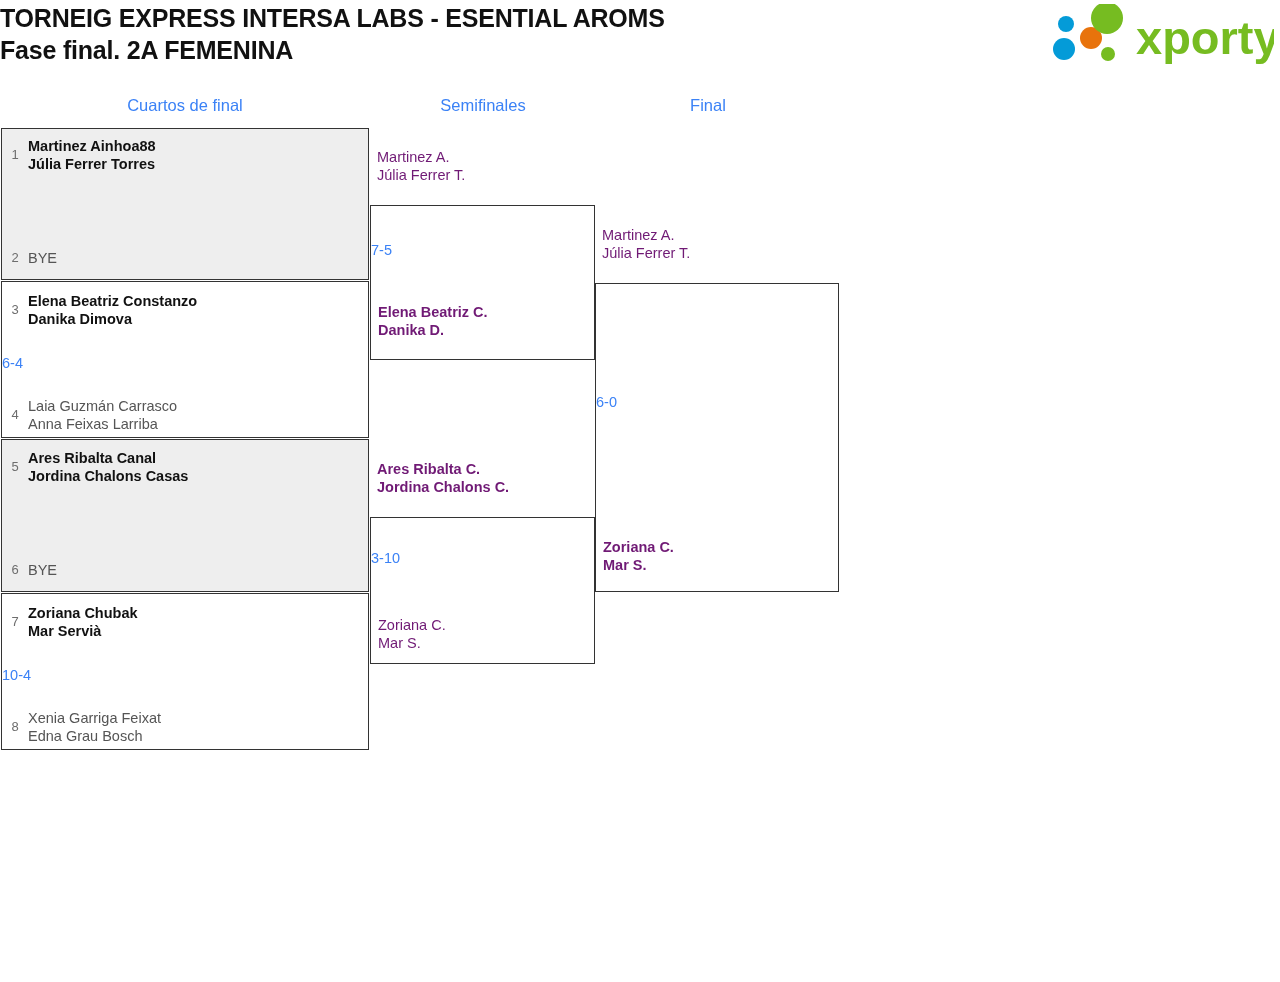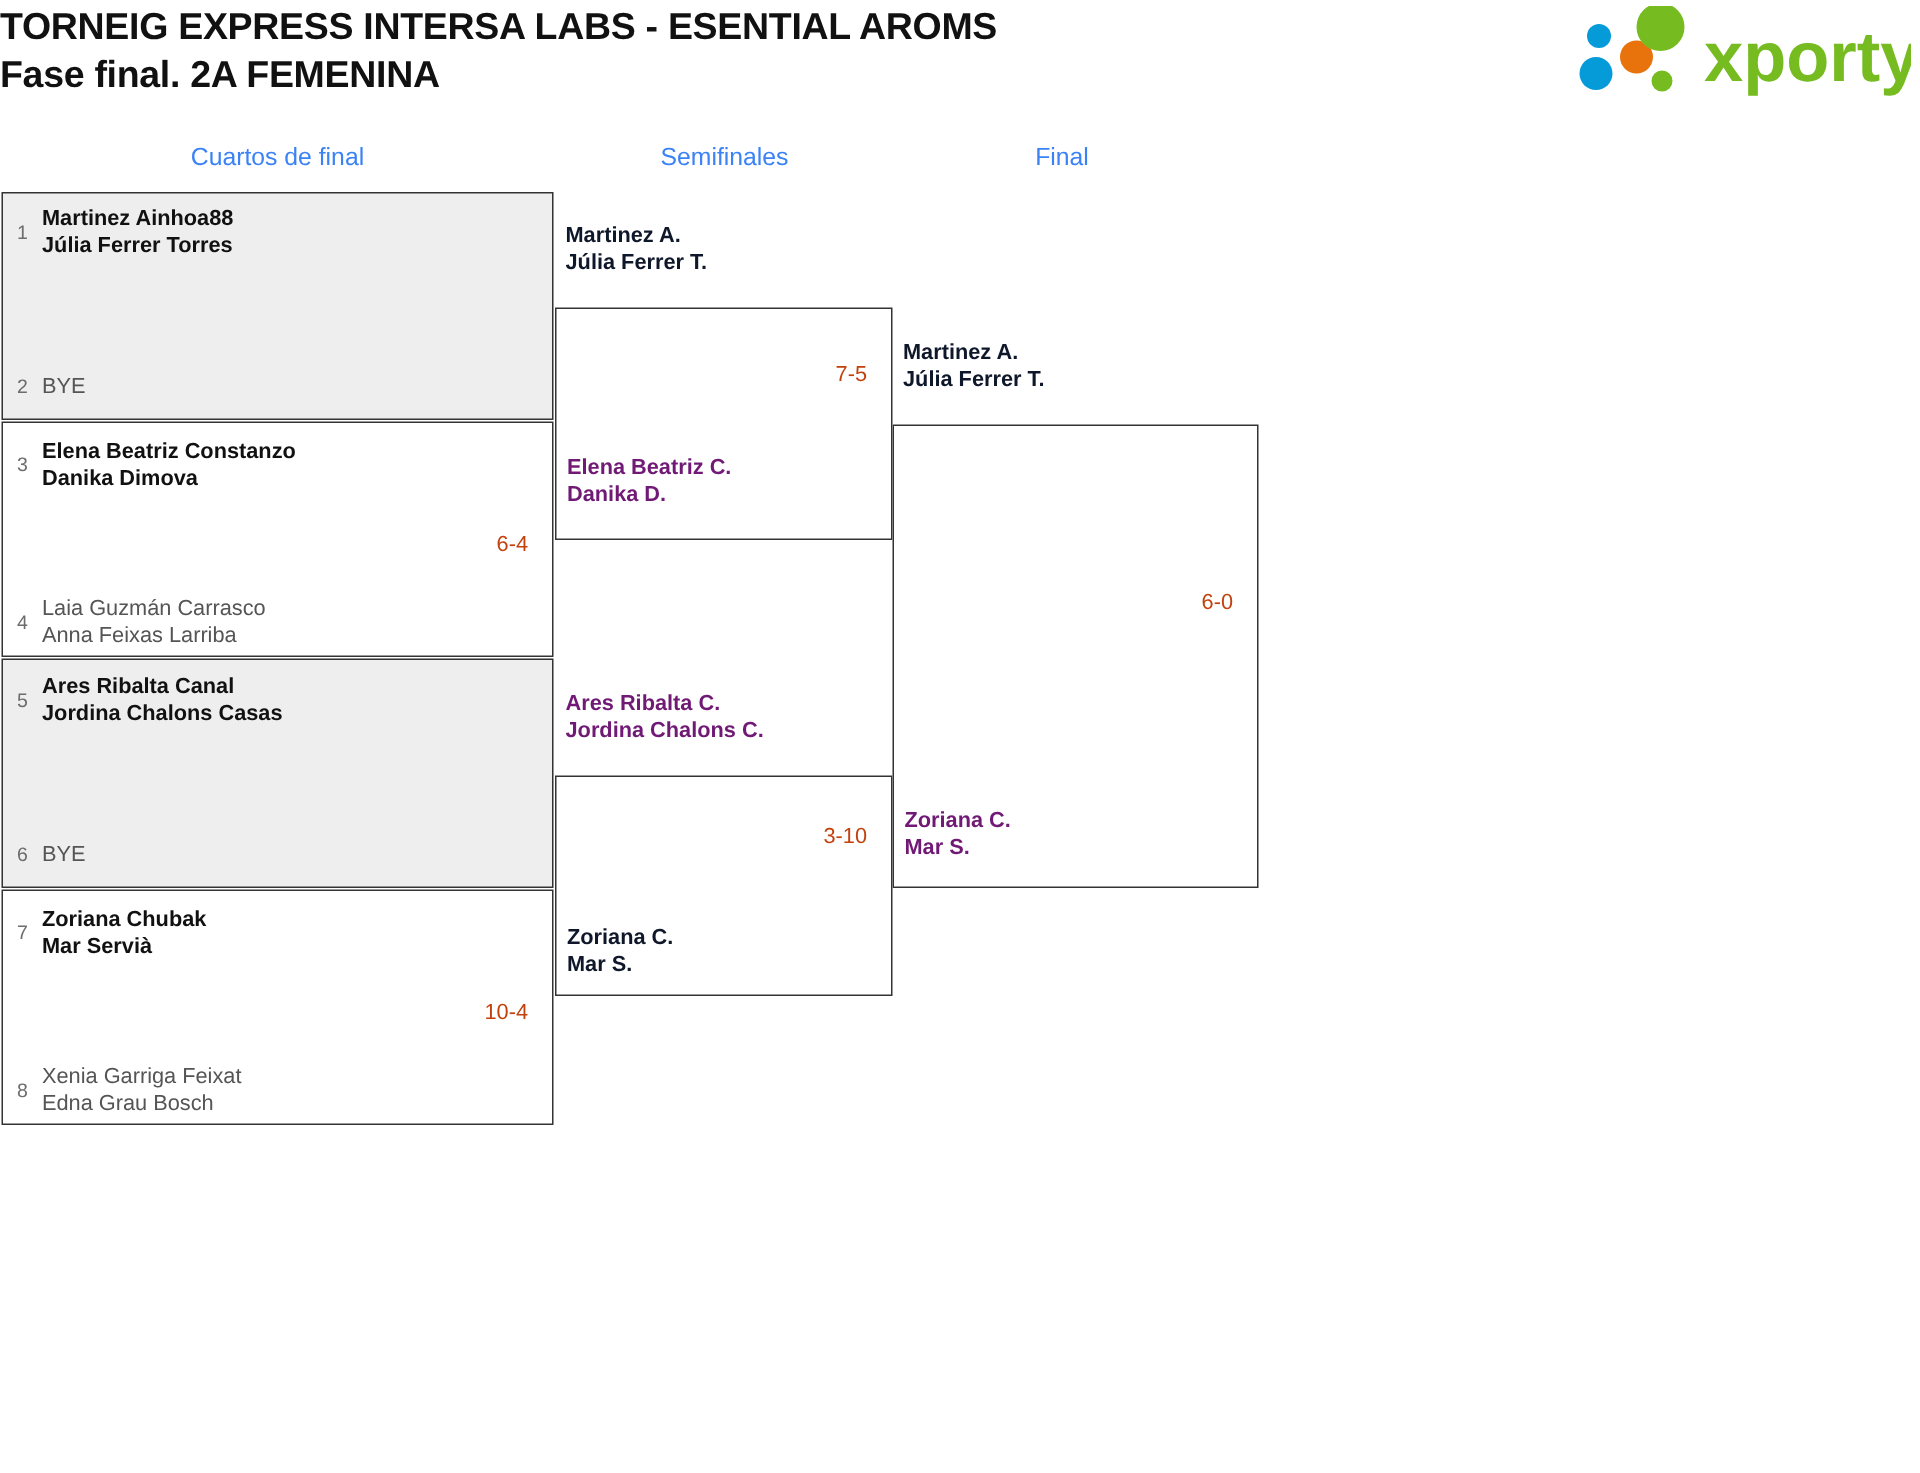--- a/index.html
+++ b/index.html
@@ -70,35 +70,35 @@
   }
   .names { font-size: 14.5px; line-height: 18px; white-space: nowrap; }
   .names .n { display: block; }
   .winner .names { font-weight: 700; color: #111111; }
   .loser  .names { font-weight: 400; color: #555555; }
   .bye .names { font-weight: 400; color: #555555; line-height: 36px; }
 
   
   .score {
     position: absolute;
-    left: 0; right: 16px;
-    text-align: right;
+    left: 0; right: 0;
+    text-align: left;
     font-size: 14.5px;
-    color: #c2410c;
+    color: #3b82f6;
     white-space: nowrap;
   }
 
   
   .outlabel {
     position: absolute;
     font-size: 14.5px;
     line-height: 18px;
     white-space: nowrap;
   }
-  .outlabel.winner { font-weight: 700; color: #0f172a; }
+  .outlabel.winner { font-weight: 400; color: #701a75; }
   .outlabel.loser  { font-weight: 700; color: #701a75; }
   .outlabel .n { display: block; }
 </style>
 </head>
 <body>
 
 <div id="root">
 
   <div class="title-block">
     <div class="title-line">TORNEIG EXPRESS INTERSA LABS - ESENTIAL AROMS</div>

